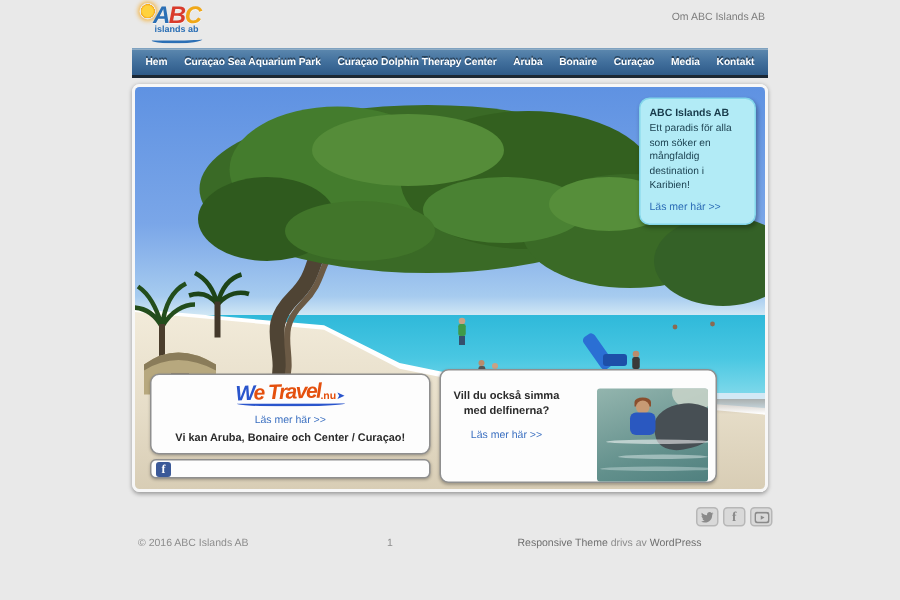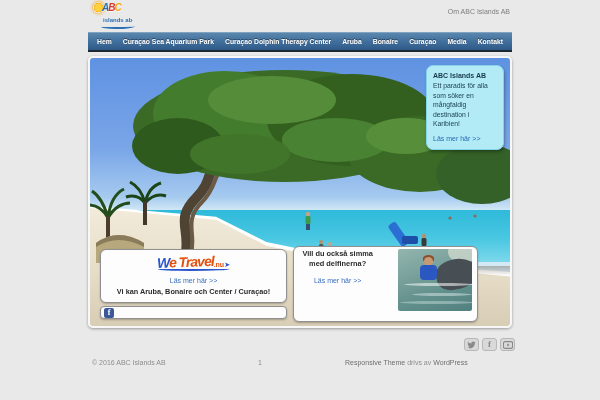--- a/index.html
+++ b/index.html
@@ -11,21 +11,21 @@
     position:relative;
   }
   .page { position:absolute; inset:0; width:600px; height:400px; }
 
   
   .logo { position:absolute; left:93px; top:2px; width:70px; cursor:pointer; }
   .logo-row { position:relative; height:18px; }
   .sun { position:absolute; left:0; top:0; width:11px; height:11px; border-radius:50%;
          background:radial-gradient(circle at 50% 50%, #ffd23d 0 45%, #f6a81c 60%, transparent 62%);
          box-shadow:0 0 3px 1px rgba(246,168,28,.8); }
-  .abc { position:absolute; left:9px; top:0; font-size:10px; font-weight:bold; font-style:italic;
+  .abc { position:absolute; left:9px; top:0; font-size:16px; font-weight:bold; font-style:italic;
          letter-spacing:-1px; text-shadow:0 1px 0 rgba(255,255,255,.6); }
   .abc .l-a { color:#2b6fb5; } .abc .l-b { color:#d93b2b; } .abc .l-c { color:#f0a818; }
   .logo-sub { position:relative; top:-3px; left:10px; font-size:6px; color:#2b6fb5; font-weight:bold; }
   .wave { position:relative; left:8px; top:-2px; width:34px; height:5px;
           border-bottom:2px solid #2b6fb5; border-radius:0 0 80% 60%; }
   .top-link { position:absolute; right:90px; top:8px; font-size:7px; color:#7d7d7d; cursor:pointer; }
 
   
   .nav { position:absolute; left:88px; top:32px; width:424px; height:20px;
          background:linear-gradient(#5b87ae 0%, #416f9c 50%, #2e5a88 100%);
@@ -73,21 +73,21 @@
                border-bottom:2px solid #2a55cc; border-radius:0 0 60% 50%; }
   .card-link { font-size:7px; color:#3a6fc0; cursor:pointer; }
   .left-card .card-link { display:block; margin:4px 0 3px; }
   .left-card-text { font-size:7.3px; font-weight:bold; color:#2b2b2b; padding:0 6px; }
 
   .fb-bar { left:100px; top:306px; width:187px; height:13px; border-radius:4px; }
   .fb-icon { position:absolute; left:3px; top:1px; width:10px; height:10px; background:#3b5998;
              border-radius:2px; color:#fff; font-size:8px; font-weight:bold; text-align:center;
              line-height:10px; font-family:"Liberation Serif",serif; cursor:pointer; }
 
-  .right-card { left:293px; top:246px; width:185px; height:76px; padding:2px 5px; display:flex; gap:22px; }
+  .right-card { left:293px; top:246px; width:185px; height:76px; padding:12px 5px; display:flex; gap:22px; }
   .rc-text { width:86px; text-align:center; }
   .rc-title { font-size:7.4px; font-weight:bold; color:#2b2b2b; line-height:1.35; }
   .rc-text .card-link { display:block; margin-top:8px; }
   .dolphin-photo { position:relative; width:82px; height:62px; border-radius:2px; overflow:hidden;
                    background:linear-gradient(160deg,#93b5ae 0%, #7aa19c 35%, #62908c 65%, #50807f 100%); }
   .dp-sandcorner { position:absolute; right:-6px; top:-8px; width:30px; height:22px;
                    background:#cfd8cd; border-radius:50%; opacity:.8; }
   .dp-dolphin { position:absolute; left:38px; top:10px; width:42px; height:30px; background:#474f54;
                 border-radius:50% 60% 55% 45%; transform:rotate(-12deg); }
   .dp-head { position:absolute; left:26px; top:8px; width:9px; height:9px; background:#c79a74; border-radius:50%; }

